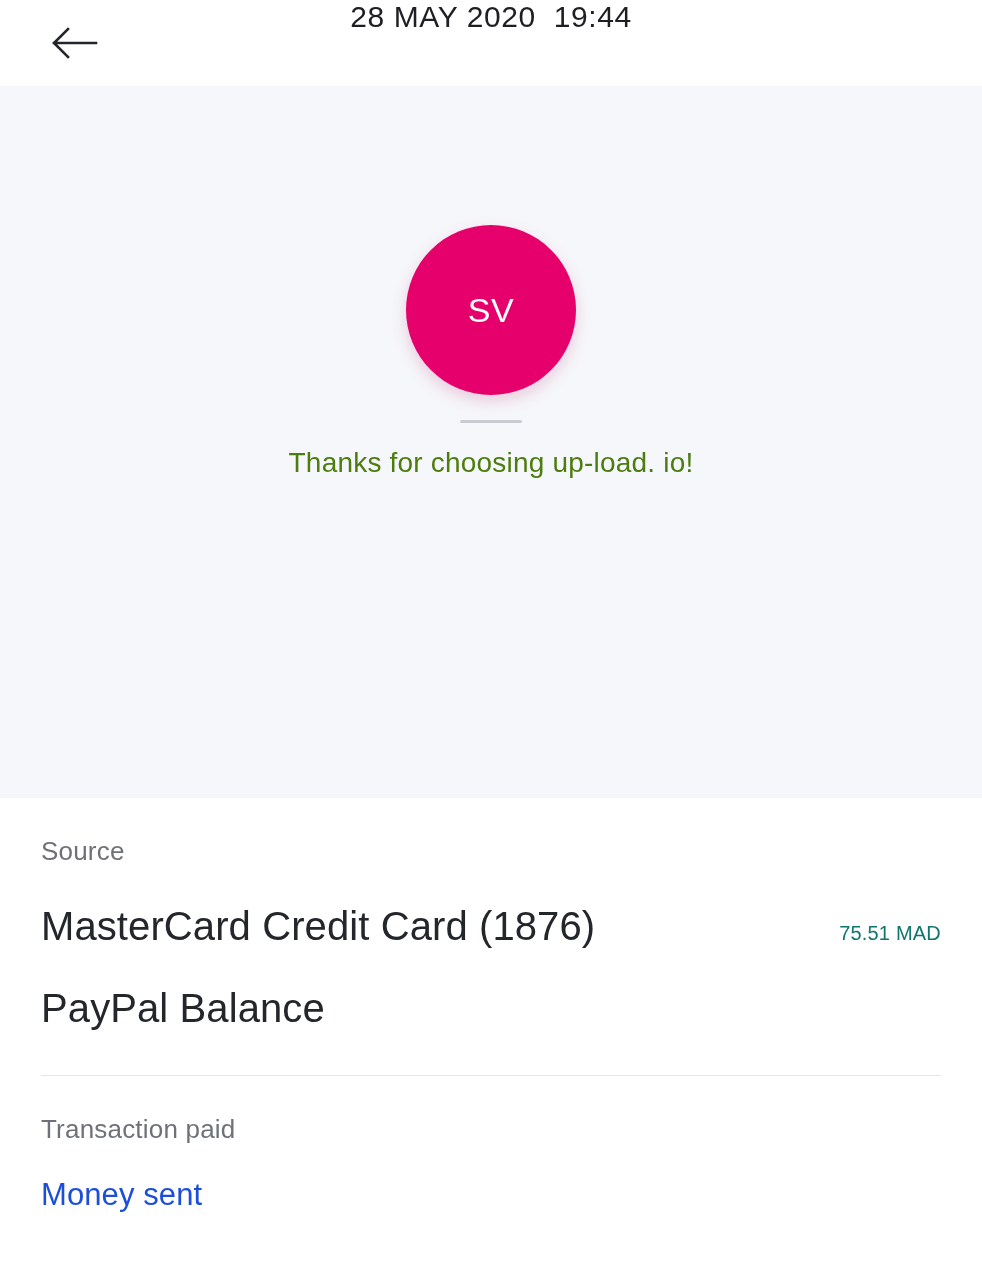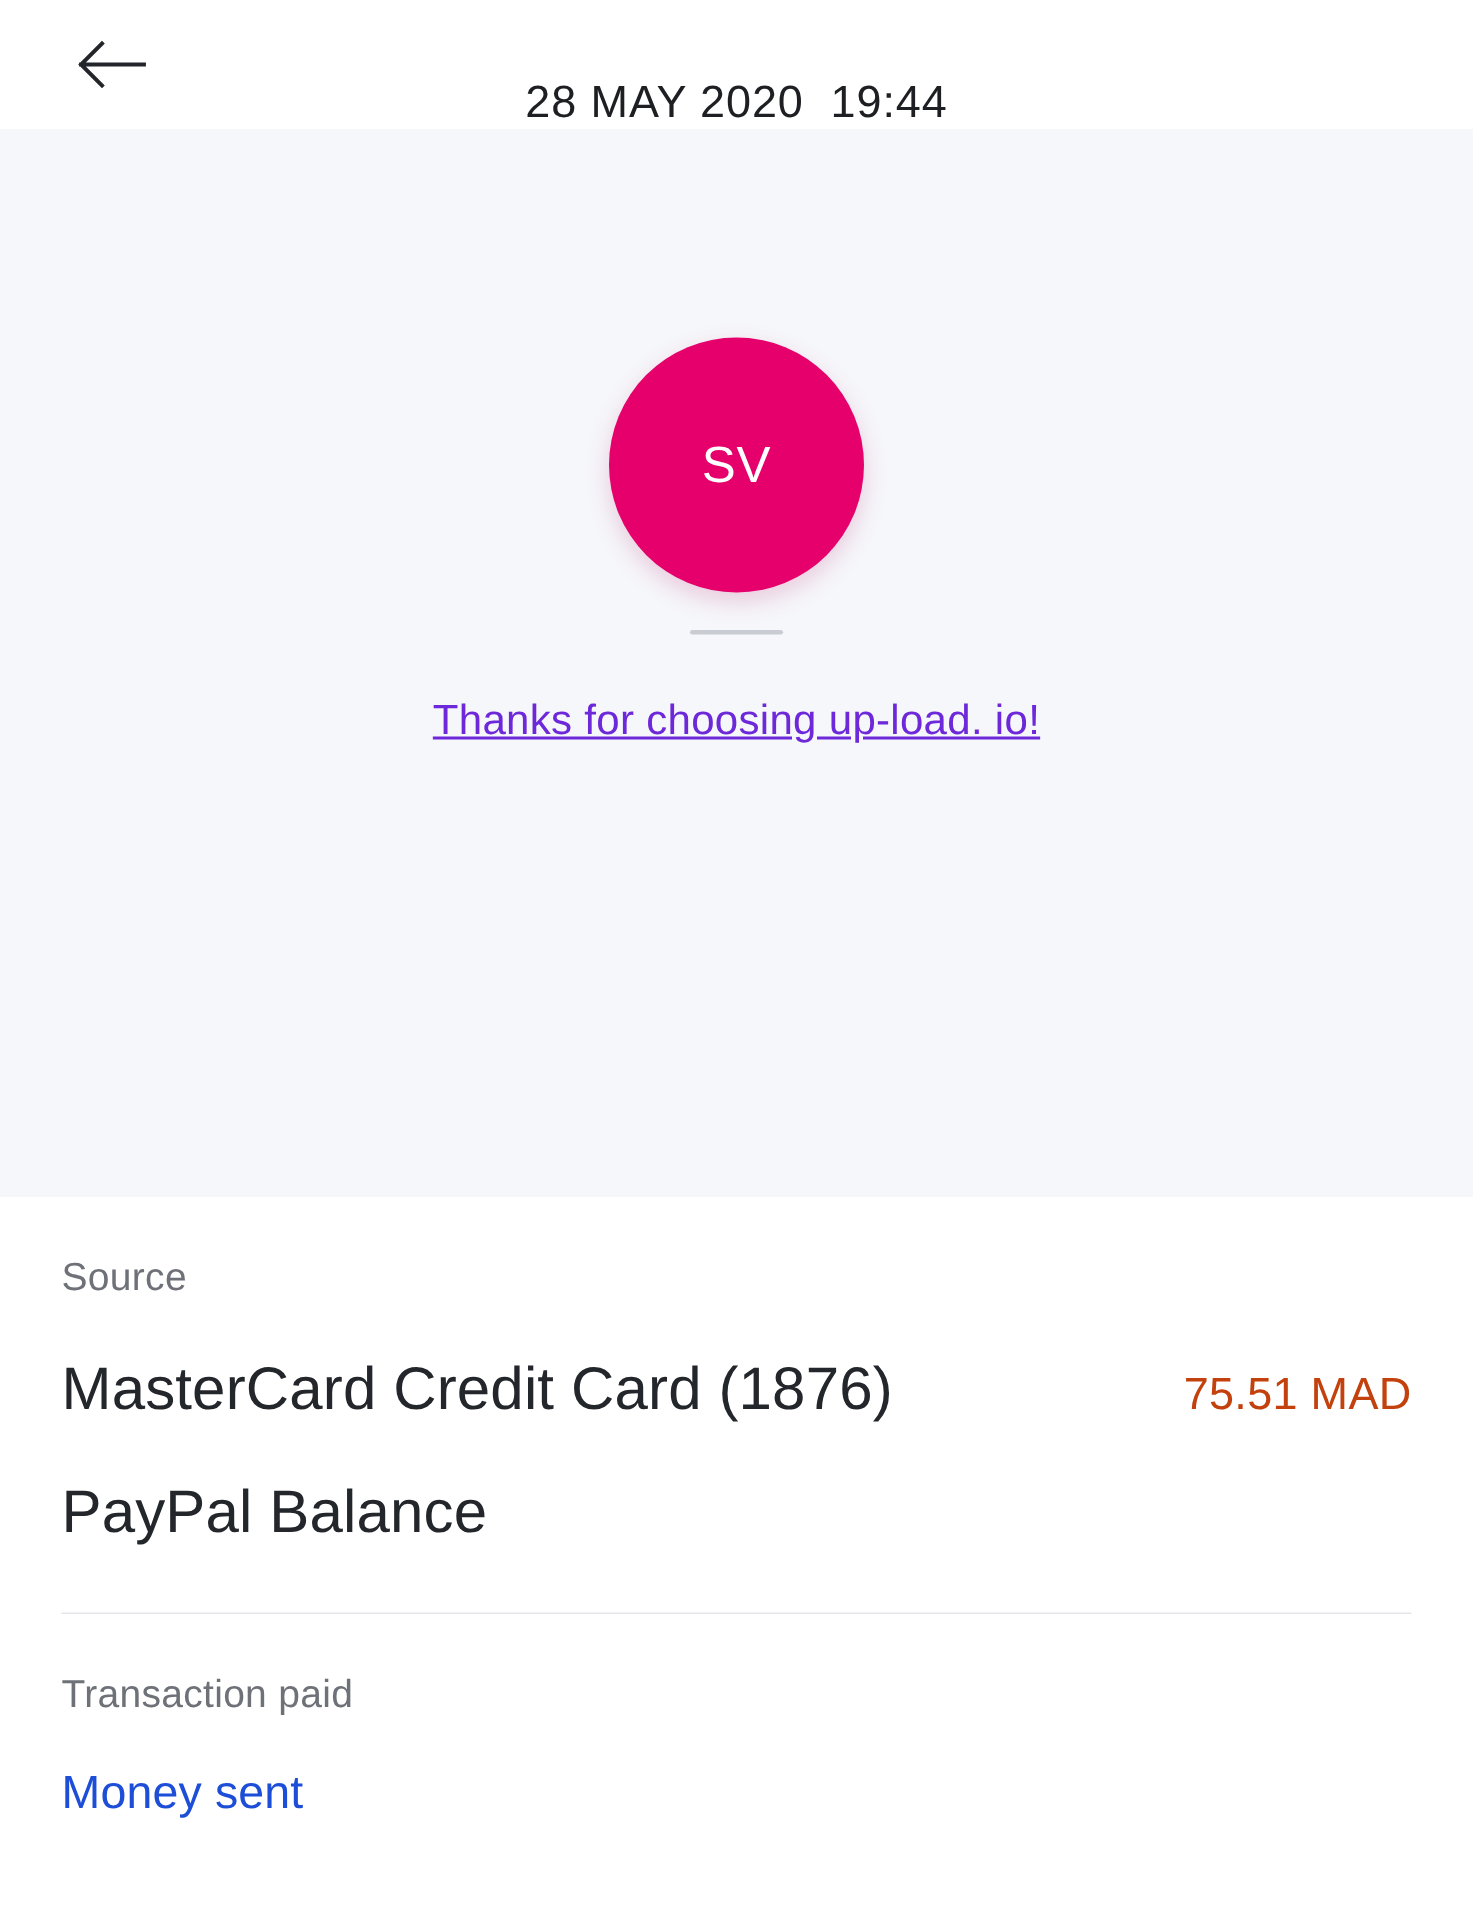--- a/index.html
+++ b/index.html
@@ -22,21 +22,21 @@
     height: 1280px;
     background: #ffffff;
   }
 
   
   .topbar {
     position: relative;
     height: 86px;
     background: #ffffff;
     display: flex;
-    align-items: flex-end;
+    align-items: flex-start;
   }
   .back-btn {
     position: absolute;
     left: 36px;
     top: 50%;
     transform: translateY(-50%);
     width: 76px;
     height: 60px;
     display: flex;
     align-items: center;
@@ -98,27 +98,26 @@
     letter-spacing: 0.1px;
   }
   .hero-rule {
     margin-top: 25px;
     width: 62px;
     height: 3px;
     background: #c9ccd3;
     border-radius: 2px;
   }
   .hero-note {
-    margin-top: 41px;
+    margin-top: 24px;
     text-align: center;
     font-size: 28px;
     font-weight: 400;
-    color: #6d28d9;
+    color: #4d7c0f;
     letter-spacing: 0.2px;
-    text-decoration: underline;
   }
 
   
   .details {
     padding: 0 41px;
     background: #ffffff;
   }
   .detail-group {
     padding-top: 38px;
   }
@@ -134,22 +133,22 @@
     justify-content: space-between;
     padding-top: 37px;
   }
   .detail-name {
     font-size: 40px;
     color: #23262a;
     font-weight: 400;
     letter-spacing: 0.1px;
   }
   .detail-amount {
-    font-size: 30px;
-    color: #c2410c;
+    font-size: 20px;
+    color: #0f766e;
     font-weight: 400;
     letter-spacing: 0.2px;
     white-space: nowrap;
   }
   .divider {
     margin-top: 44px;
     height: 1px;
     background: #e4e6ea;
     width: 100%;
   }

